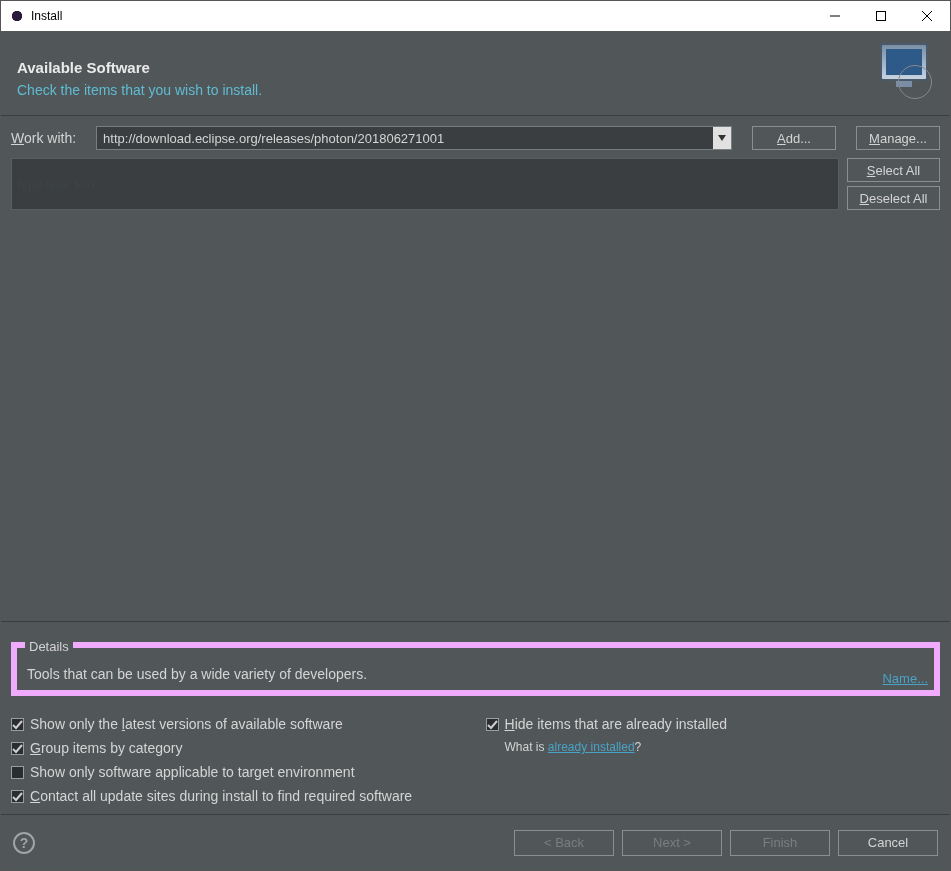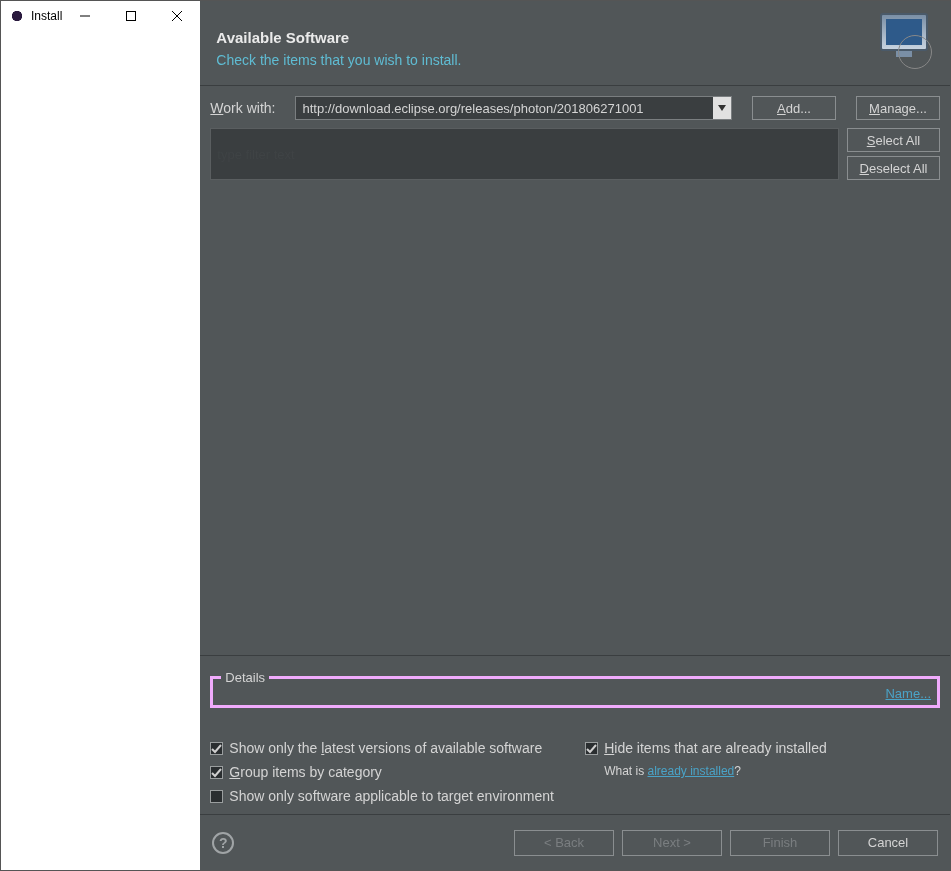--- a/index.html
+++ b/index.html
@@ -1,19 +1,19 @@
 <!DOCTYPE html>
 <html><head>
 <meta charset="utf-8">
 <style>
   * { box-sizing: border-box; margin: 0; padding: 0; font-family: "Segoe UI", Tahoma, sans-serif; }
   html, body { width: 951px; height: 871px; background: #fff; }
   .window {
     width: 951px; height: 871px; border: 1px solid #555; background: #fff;
-    display: flex;  justify-content: flex-end;
+    display: flex; flex-direction: column; justify-content: flex-end;
   }
   .titlebar {
     height: 30px; background: #fff; display: flex; align-items: center;
     padding-left: 8px;
   }
   .titlebar .title-icon {
     width: 16px; height: 16px; margin-right: 6px;
     background: radial-gradient(circle at 50% 50%, #2a1a3e 0 45%, transparent 46%);
     border-radius: 50%;
   }
@@ -111,21 +111,21 @@
   .scrollbar {
     position:absolute; right:0; top:0; bottom:0; width:17px; background:#3a3e40;
     display:flex; flex-direction:column;
   }
   .scroll-thumb {
     background:#8a8e90; width:13px; margin:2px auto; border-radius:2px;
   }
 
   .divider { height:1px; background:#3a3e40; margin:18px -10px 0 -10px; }
   .details {
-    border:3px solid #f0abfc; margin:12px 0 20px 0; padding:18px 22px 8px 10px;
+    border:6px solid #f0abfc; margin:12px 0 8px 0; padding:18px 22px 8px 10px;
     position:relative;
   }
   .details .legend {
     position:absolute; top:-9px; left:8px; background:#515658; padding:0 4px;
     color:#d4d4d4; font-size:13px;
   }
   .details-text { color:#d4d4d4; font-size:14px; }
   .more-link {
     position:absolute; right:6px; bottom:4px; color:#4aa3c7; font-size:13px;
     text-decoration:underline;
@@ -235,20 +235,21 @@
               <span>eselect All</span>
             </div>
         </div>
       </div>
 
       <div style="flex:1"></div>
       <div class="divider"></div>
 
       <div class="details">
         <div class="legend">Details</div>
+        <div class="details-text">Tools that can be used by a wide variety of developers.</div>
         <a class="more-link">Name...</a>
       </div>
 
       <div class="opts">
         <div class="chk-row">
           <div class="chk checked">
               <svg viewBox="0 0 11 11">
                 <polyline points="1,6 4,9 10,2" fill="none" stroke="#cfcfcf" stroke-width="2"></polyline>
               </svg>
             </div>
@@ -271,20 +272,28 @@
           <span><span class="underline-key">G</span><span>roup items by category</span></span>
         </div>
         <div class="whatline">
           <span>What is </span><a>already installed</a><span>?</span>
         </div>
         <div class="chk-row">
           <div class="chk"></div>
           <span>Show only software applicable to target environment</span>
         </div>
         <div></div>
+        <div class="chk-row" style="grid-column:1 / span 2;">
+          <div class="chk checked">
+              <svg viewBox="0 0 11 11">
+                <polyline points="1,6 4,9 10,2" fill="none" stroke="#cfcfcf" stroke-width="2"></polyline>
+              </svg>
+            </div>
+          <span><span class="underline-key">C</span><span>ontact all update sites during install to find required software</span></span>
+        </div>
       </div>
 
     </div>
 
     <div class="footer">
       <div class="help-icon">?</div>
       <div class="footer-spacer"></div>
       <div class="wiz-btn disabled">&lt; Back</div>
       <div class="wiz-btn disabled">Next &gt;</div>
       <div class="wiz-btn disabled">Finish</div>

